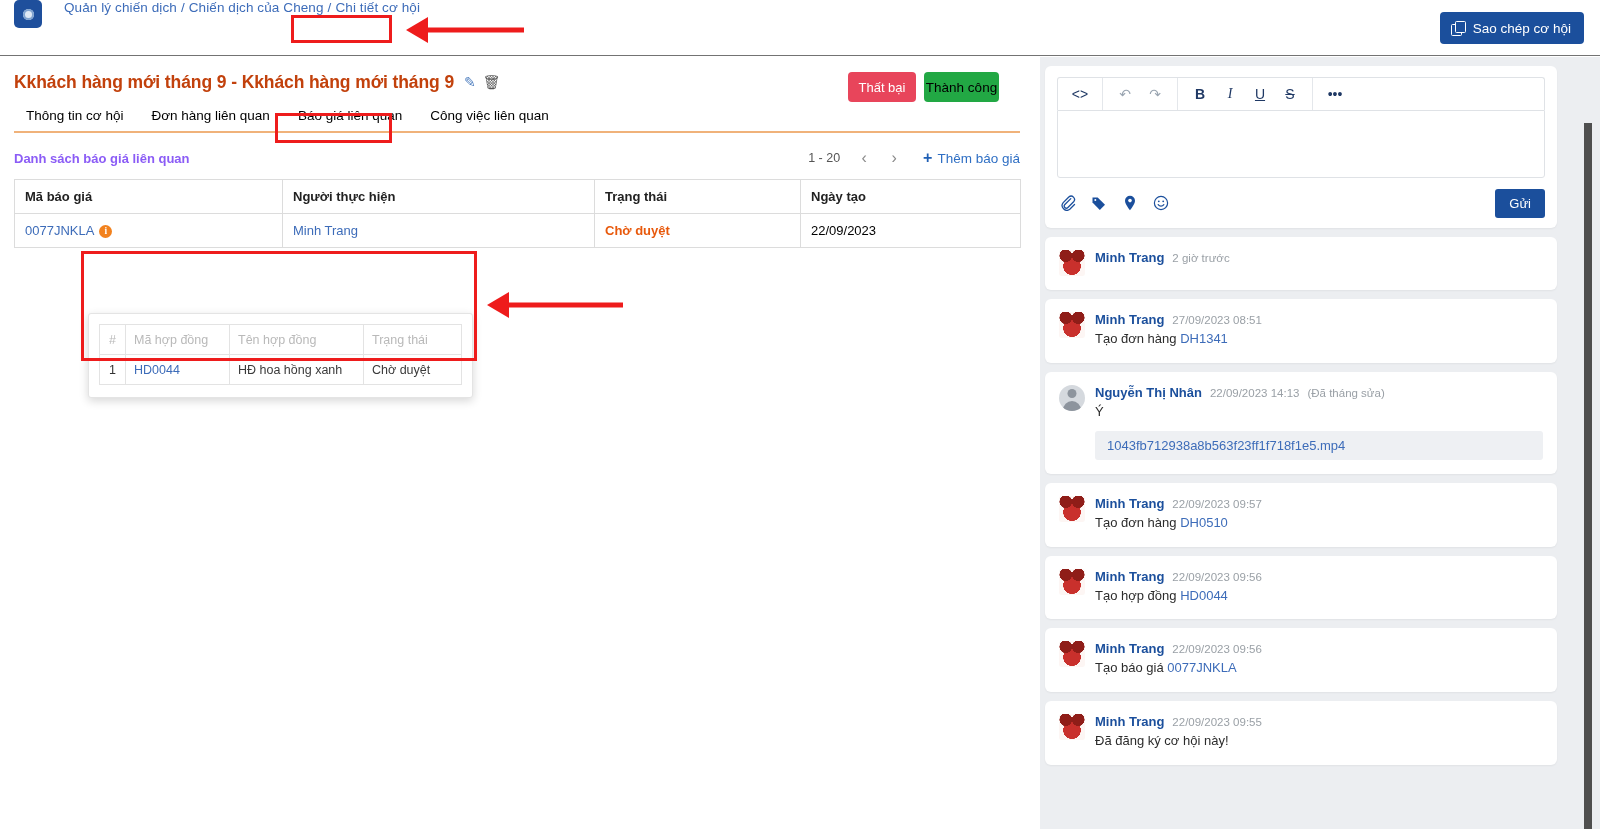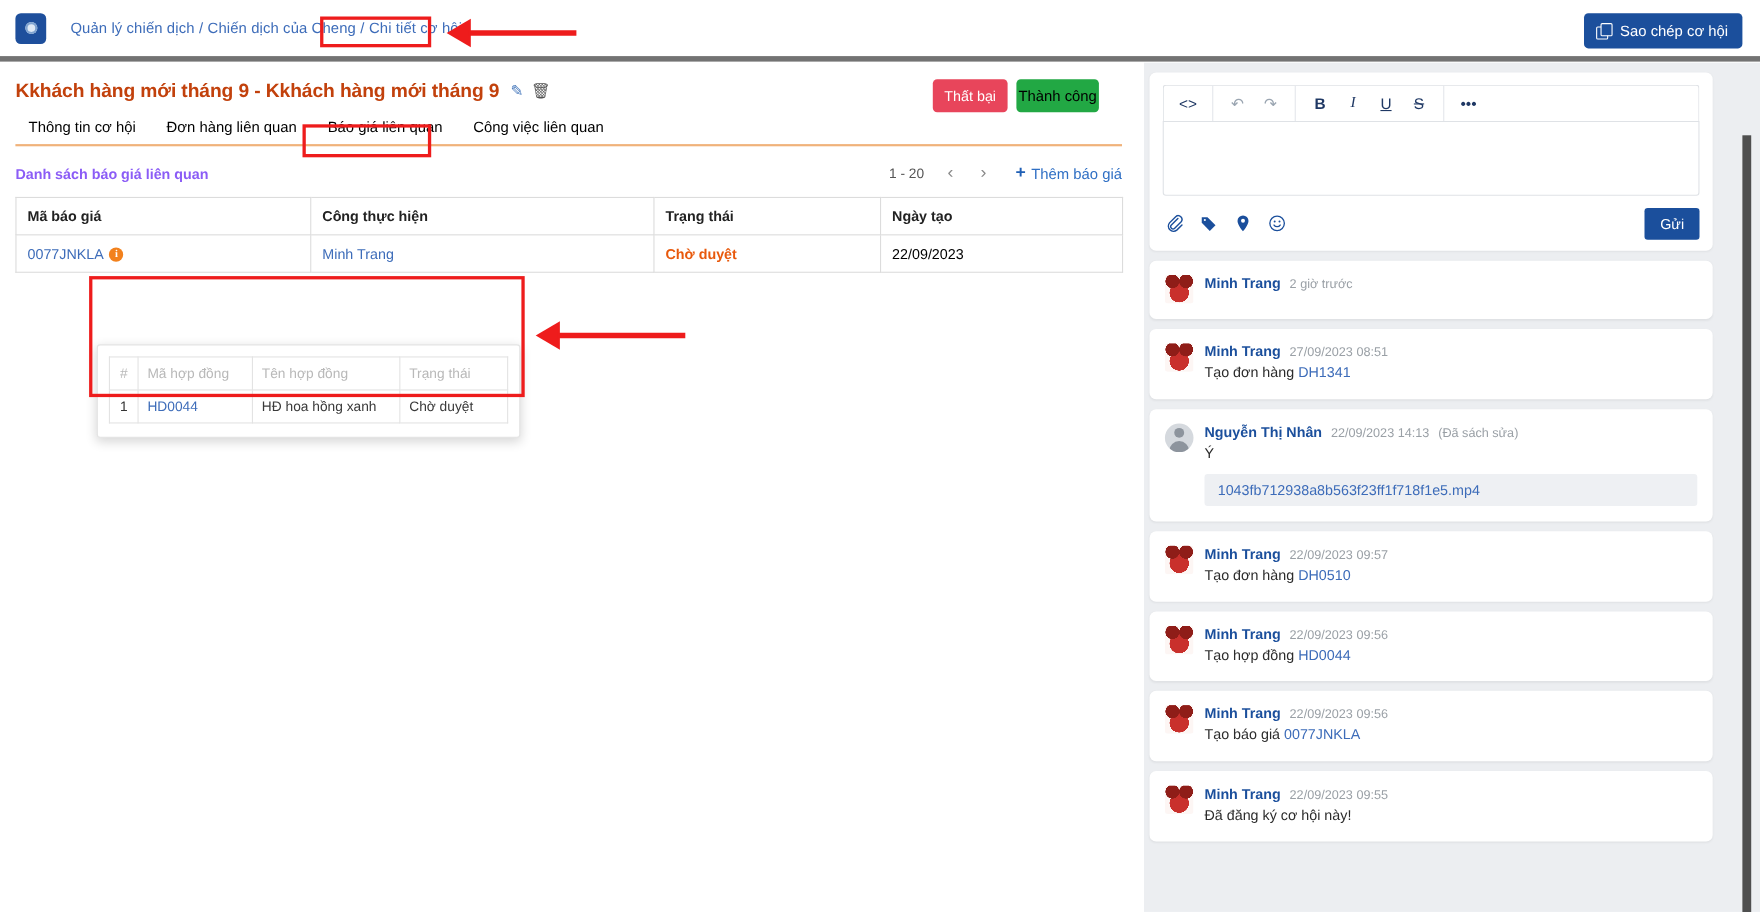--- a/index.html
+++ b/index.html
@@ -7,22 +7,22 @@
     width: 1600px; height: 829px;
     font-family: "Liberation Sans", sans-serif;
     background: #ffffff;
     overflow: hidden;
   }
   .app { position: relative; width: 1600px; height: 829px; background:#ffffff; }
 
   
   .topbar {
     position:absolute; left:0; top:0; width:1600px; height:56px;
-    background:#ffffff; border-bottom:5px solid #737373;
-    display:flex; align-items:center;
+    background:#ffffff; border-bottom:1px solid #737373;
+    display:flex; align-items:flex-start;
   }
   .logo-btn {
     width:28px; height:28px; margin-left:14px; border-radius:5px;
     background:#1e4f9c; display:flex; align-items:center; justify-content:center;
     flex:none; cursor:pointer;
   }
   .logo-dot { width:11px; height:11px; border-radius:50%; background:#dfe9f5; box-shadow: inset 0 0 0 2px #7fa3d0;}
   .breadcrumb {
     margin-left:22px; font-size:13.5px; color:#3d6cb9; letter-spacing:.1px;
     display:flex; align-items:center; white-space:nowrap;
@@ -249,21 +249,21 @@
           <span class="plus">+</span>
           <span>Thêm báo giá</span>
         </span>
       </div>
     </div>
 
     <table class="quotes">
       <thead>
         <tr>
           <th class="col1">Mã báo giá</th>
-          <th class="col2">Công thực hiện</th>
+          <th class="col2">Người thực hiện</th>
           <th class="col3">Trạng thái</th>
           <th class="col4">Ngày tạo</th>
         </tr>
       </thead>
       <tbody>
         <tr>
           <td class="col1">
             <span class="link">0077JNKLA</span><span class="info-ico">i</span>
           </td>
           <td class="col2">
@@ -379,21 +379,21 @@
           </div>
         </div>
       </div>
 
       <div class="card post">
         <div class="avatar person"></div>
         <div class="post-body">
           <div class="post-head">
             <span class="post-author">Nguyễn Thị Nhân</span>
             <span class="post-time">22/09/2023 14:13</span>
-            <span class="post-edited">(Đã sách sửa)</span>
+            <span class="post-edited">(Đã tháng sửa)</span>
           </div>
           <div class="post-text">Ý</div>
           <div class="attach">1043fb712938a8b563f23ff1f718f1e5.mp4</div>
         </div>
       </div>
 
       <div class="card post">
         <div class="avatar bear"></div>
         <div class="post-body">
           <div class="post-head">

